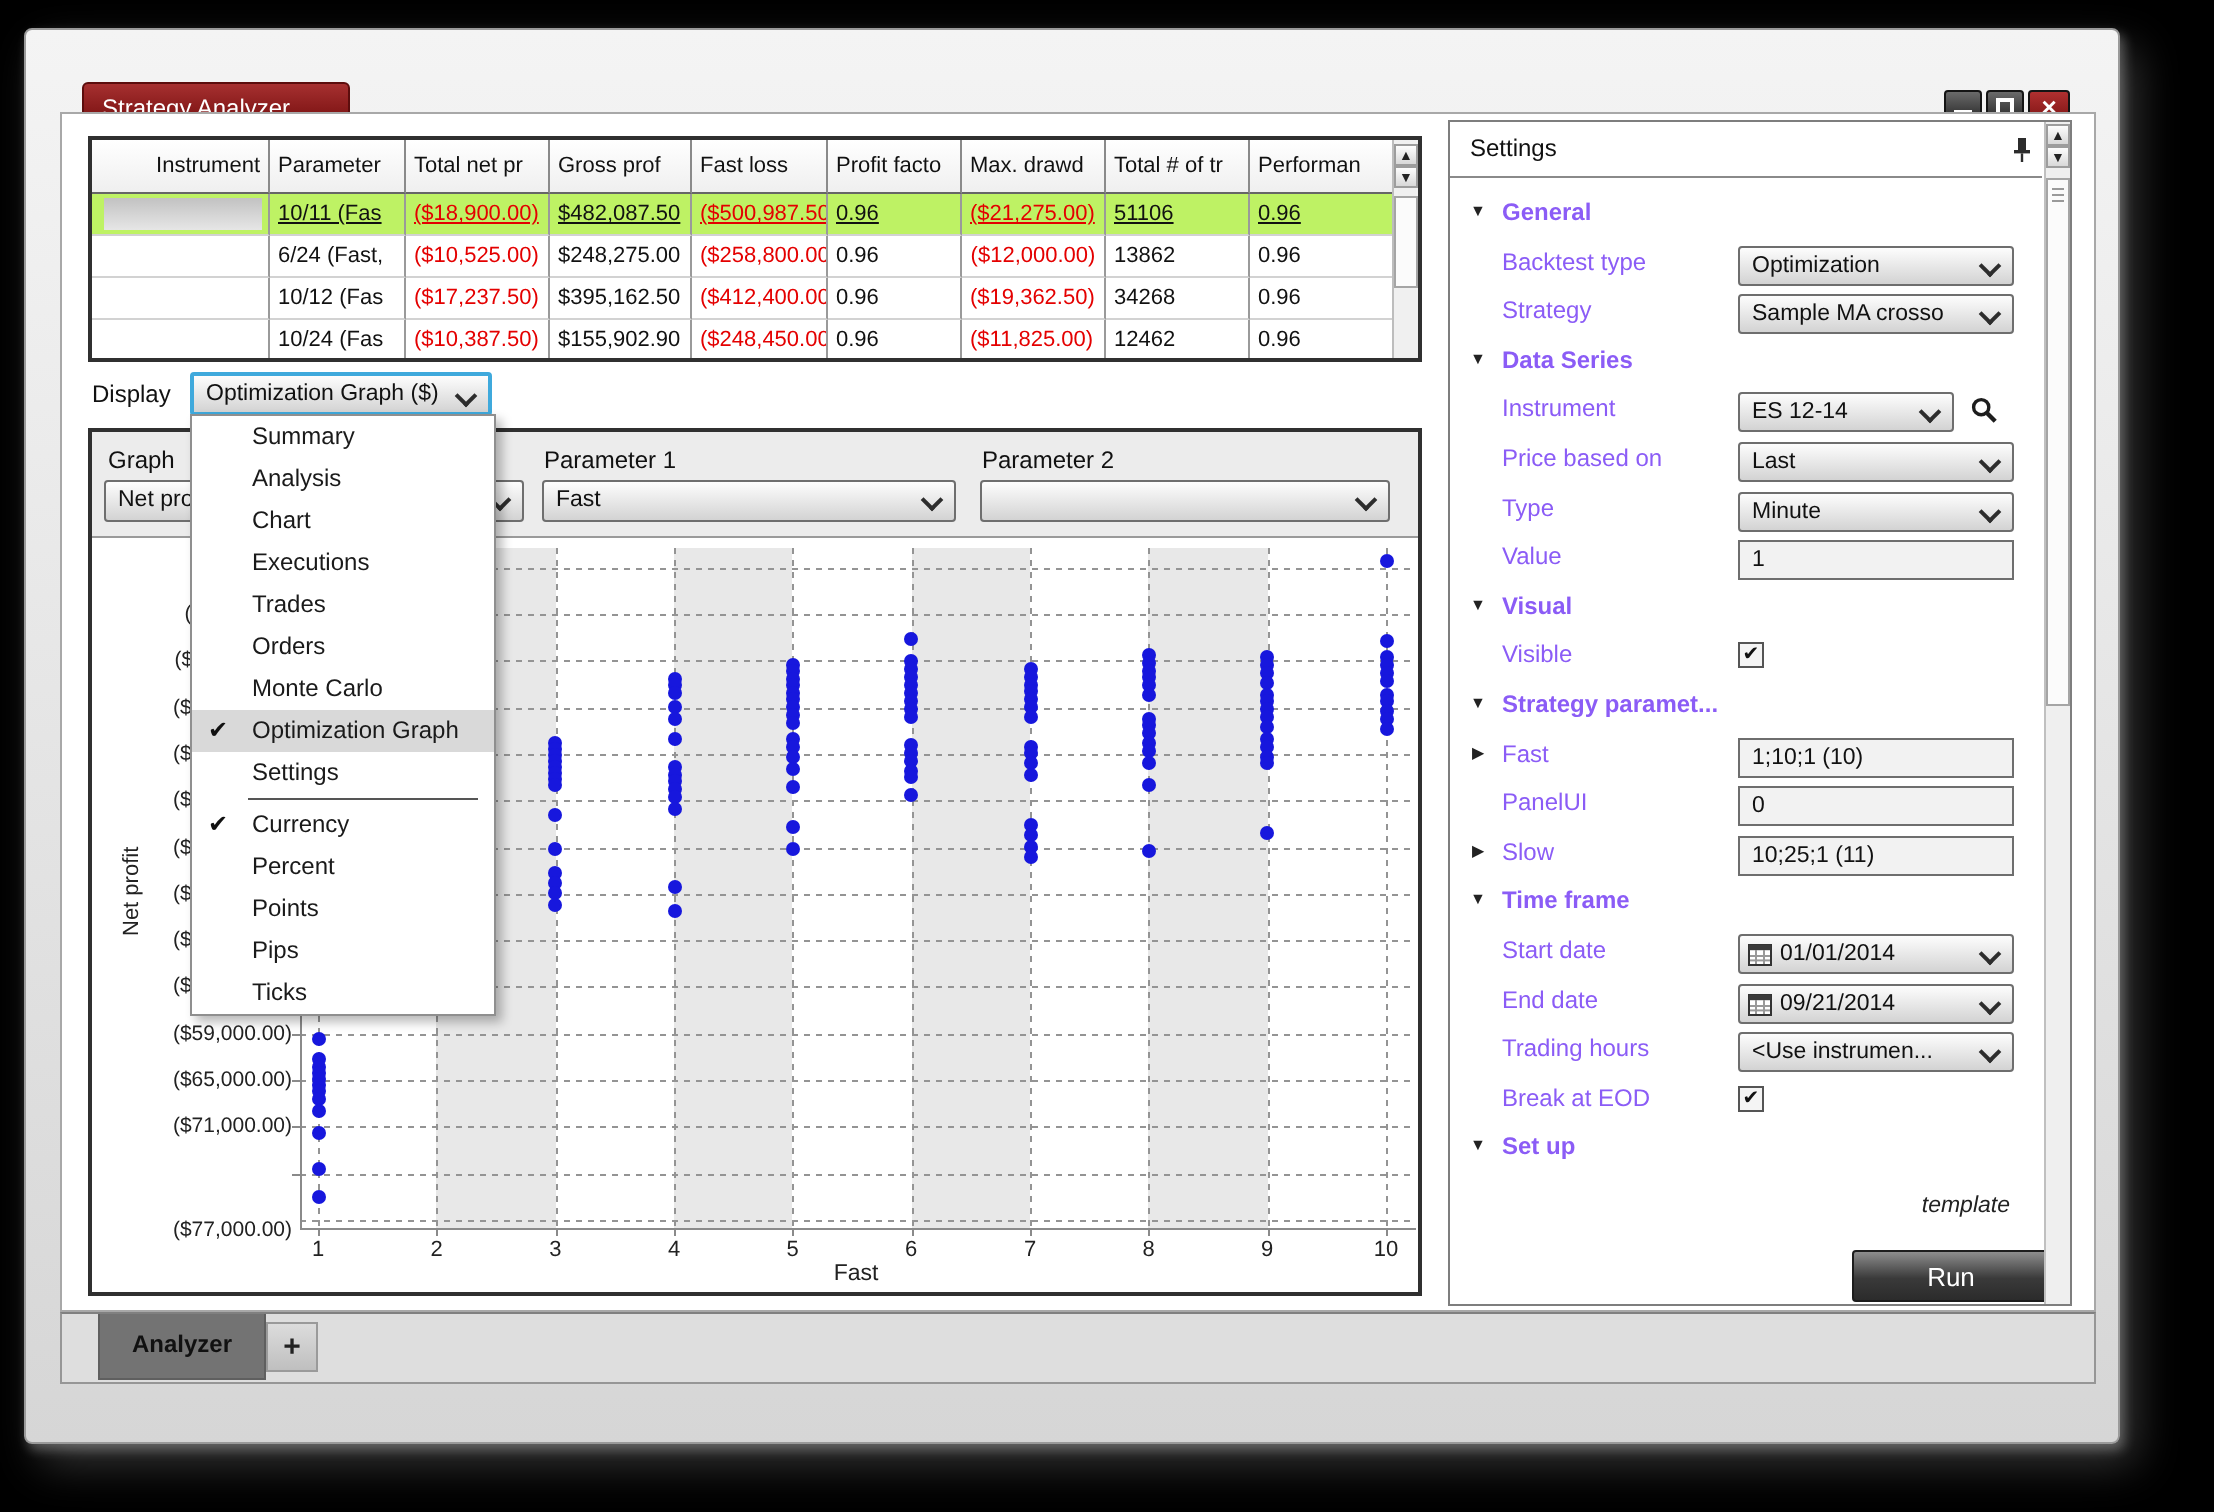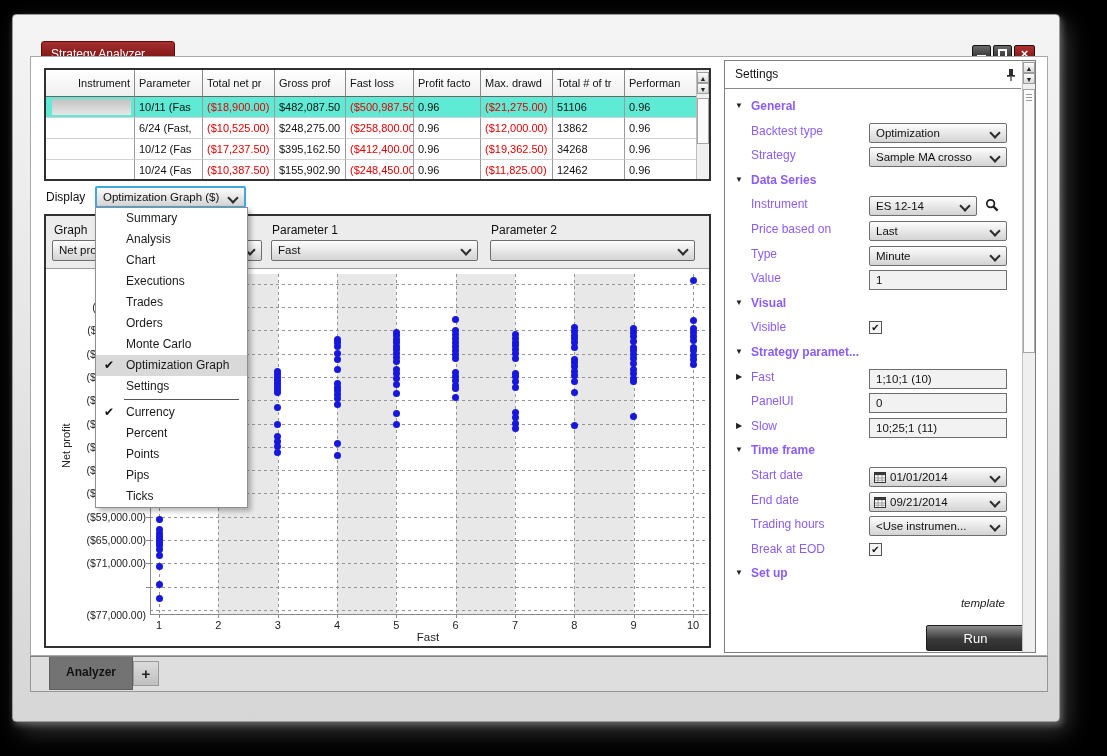--- a/index.html
+++ b/index.html
@@ -22,21 +22,21 @@
   #content{position:absolute;left:30px;top:56px;width:1018px;height:600px;background:#fff;border:1px solid #a8a8a8;box-sizing:border-box;}
   
   #tablebox{position:absolute;left:44px;top:68px;width:667px;height:113px;border:2px solid #303030;background:#fff;box-sizing:border-box;overflow:hidden;}
   .th{position:absolute;top:0;height:27px;background:linear-gradient(180deg,#ffffff,#efefef);
     border-right:1px solid #8a8a8a;border-bottom:1px solid #666;box-sizing:border-box;
     font-size:11px;color:#111;line-height:26px;padding:0 4px;white-space:nowrap;overflow:hidden;}
   .tr{position:absolute;left:0;height:21px;width:653px;}
   .td{position:absolute;top:0;height:21px;border-right:1px solid #9a9a9a;border-bottom:1px solid #d2d2d2;
     box-sizing:border-box;font-size:11px;color:#111;line-height:20px;padding:0 4px;white-space:nowrap;overflow:hidden;background:#fff;}
   .td.neg{color:#e40000;}
-  .tr.sel .td{background:#5eead4;}
+  .tr.sel .td{background:#bef264;text-decoration:underline;}
   .selbar{position:absolute;left:6px;top:2px;right:3px;bottom:2px;background:linear-gradient(180deg,#c2c2c2,#e6e6e6);}
   .vscroll{position:absolute;top:0;right:0;width:12px;bottom:0;background:#f0f0f0;border-left:1px solid #bdbdbd;}
   .sarrow{position:absolute;left:0;width:12px;height:11px;font-size:7px;line-height:11px;text-align:center;color:#222;
     background:linear-gradient(180deg,#fdfdfd,#d8d8d8);border:1px solid #9d9d9d;box-sizing:border-box;}
   .sthumb{position:absolute;left:0;width:12px;background:#fbfbfb;border:1px solid #a5a5a5;box-sizing:border-box;}
   .grip{position:absolute;left:2px;right:2px;height:1px;background:#9a9a9a;}
   
   .lbl{position:absolute;font-size:12px;color:#111;white-space:nowrap;}
   .dd{position:absolute;background:linear-gradient(180deg,#fdfdfd,#d3d3d3);border:1px solid #6e6e6e;border-radius:2px;
     box-sizing:border-box;font-size:11.5px;color:#111;}
@@ -136,21 +136,21 @@
           <div class="td" style="left: 507px; width: 72px;">51106</div>
           <div class="td" style="left: 579px; width: 74px;">0.96</div>
         </div>
         <div class="tr" style="top: 48px;">
           <div class="td" style="left: 0px; width: 89px;"></div>
           <div class="td" style="left: 89px; width: 68px;">6/24 (Fast,</div>
           <div class="td neg" style="left: 157px; width: 72px;">($10,525.00)</div>
           <div class="td" style="left: 229px; width: 71px;">$248,275.00</div>
           <div class="td neg" style="left: 300px; width: 68px;">($258,800.00)</div>
           <div class="td" style="left: 368px; width: 67px;">0.96</div>
-          <div class="td neg" style="left: 435px; width: 72px;">($12,000.00)</div>
+          <div class="td neg" style="left: 435px; width: 72px; text-align: center;">($12,000.00)</div>
           <div class="td" style="left: 507px; width: 72px;">13862</div>
           <div class="td" style="left: 579px; width: 74px;">0.96</div>
         </div>
         <div class="tr" style="top: 69px;">
           <div class="td" style="left: 0px; width: 89px;"></div>
           <div class="td" style="left: 89px; width: 68px;">10/12 (Fas</div>
           <div class="td neg" style="left: 157px; width: 72px;">($17,237.50)</div>
           <div class="td" style="left: 229px; width: 71px;">$395,162.50</div>
           <div class="td neg" style="left: 300px; width: 68px;">($412,400.00)</div>
           <div class="td" style="left: 368px; width: 67px;">0.96</div>

